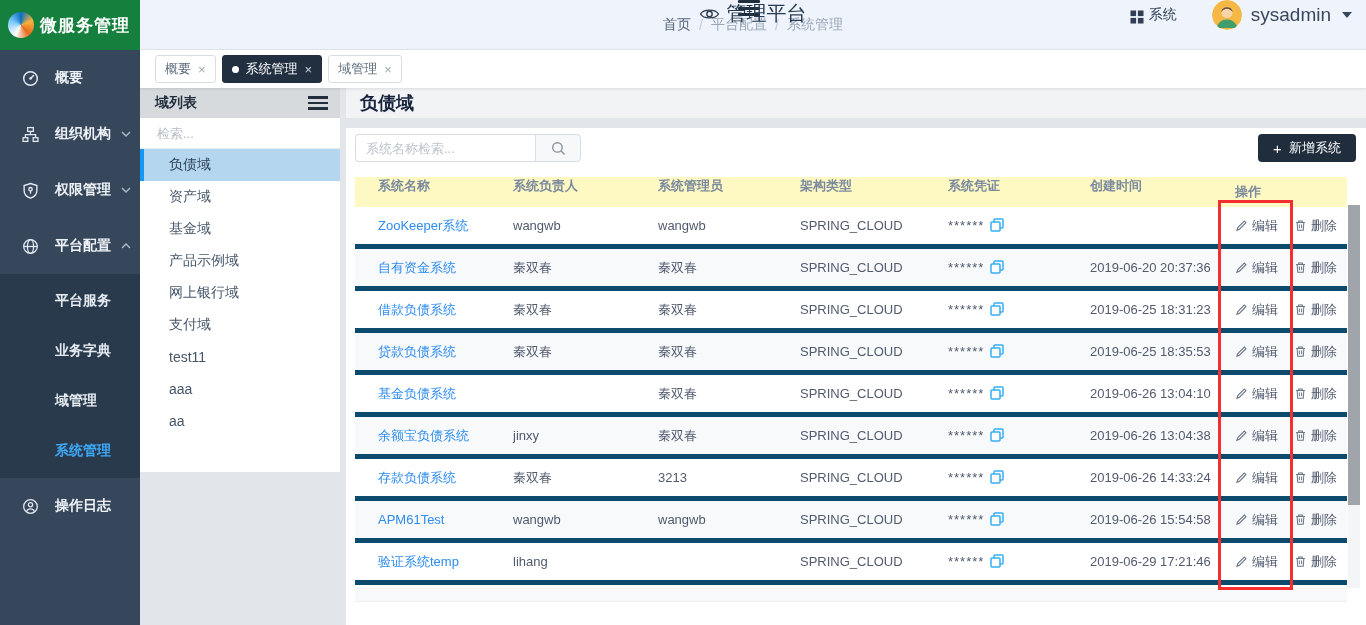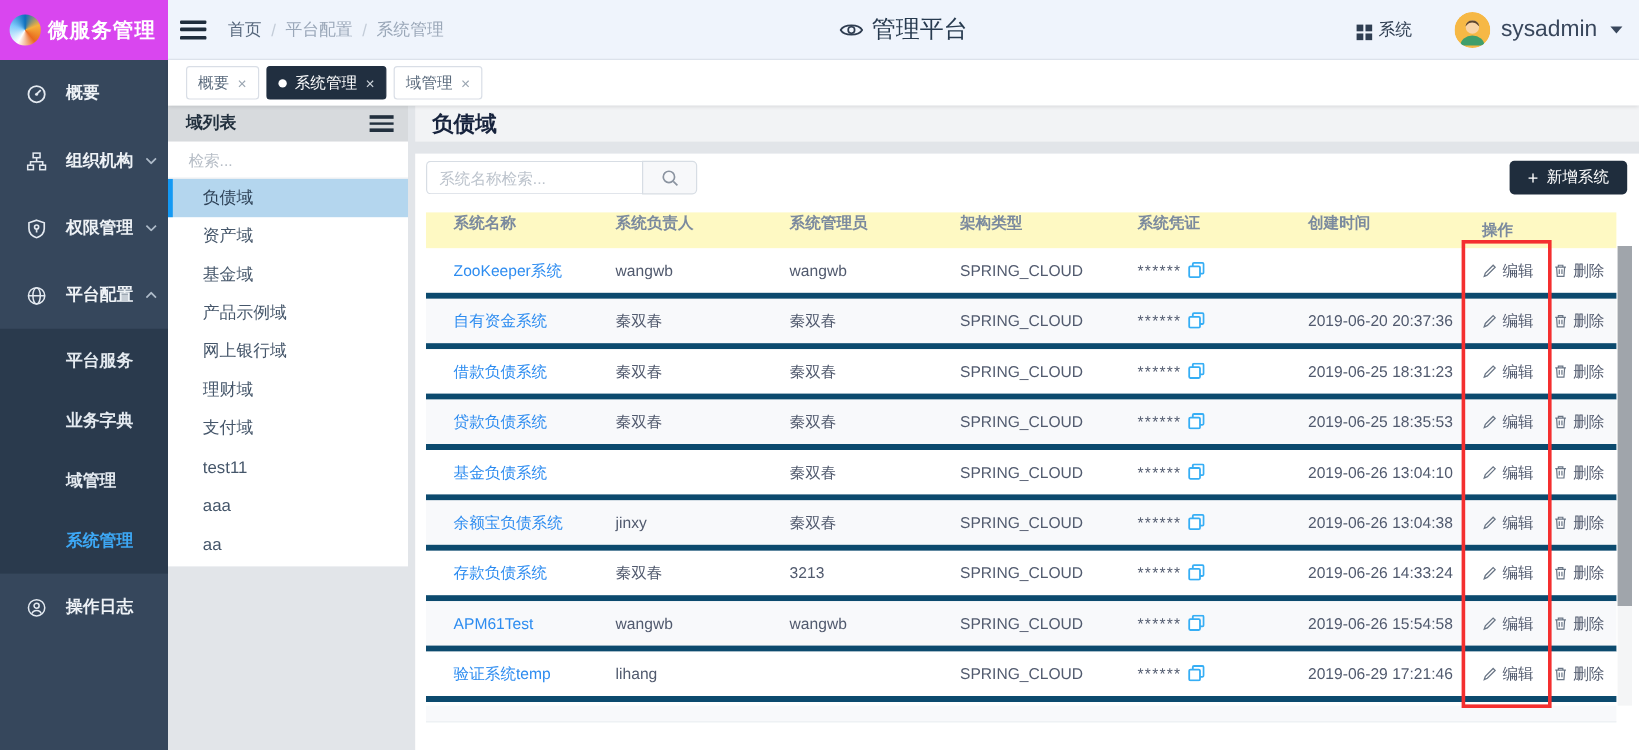--- a/index.html
+++ b/index.html
@@ -1,25 +1,25 @@
 <!DOCTYPE html>
 <html><head>
 <meta charset="utf-8">
 <style>
   html,body{margin:0;padding:0;}
   body{width:1366px;height:625px;font-family:"Liberation Sans","DejaVu Sans",sans-serif;background:#fff;}
   #app{position:relative;width:1366px;height:625px;overflow:hidden;background:#e2e5e9;}
 
   
-  .logo{position:absolute;left:0;top:0;width:140px;height:50px;background:#d946ef;display:flex;align-items:center;padding-left:8px;box-sizing:border-box;}
+  .logo{position:absolute;left:0;top:0;width:140px;height:50px;background:#15803d;display:flex;align-items:center;padding-left:8px;box-sizing:border-box;}
   .logo-swirl{width:26px;height:26px;border-radius:50%;background:conic-gradient(from 210deg,#ffffff,#7ec9fb 80deg,#0c6fbe 150deg,#f7b23c 220deg,#e86a1e 290deg,#ffffff 360deg);flex:0 0 auto;}
   .logo-title{color:#fff;font-size:17px;font-weight:700;margin-left:6px;letter-spacing:1px;white-space:nowrap;}
 
   
-  .topbar{position:absolute;left:140px;top:0;width:1226px;height:50px;background:#eff4fc;border-bottom:1px solid #e1e7f0;box-sizing:border-box;display:flex;align-items:center;}
+  .topbar{position:absolute;left:140px;top:0;width:1226px;height:50px;background:#eff4fc;border-bottom:1px solid #e1e7f0;box-sizing:border-box;display:flex;align-items:center;flex-direction:column;}
   .burger{width:22px;height:16px;display:flex;flex-direction:column;justify-content:space-between;margin:0 18px 0 10px;cursor:pointer;}
   .burger i{display:block;height:3px;background:#1f2d3d;border-radius:1px;}
   .crumb{font-size:14px;color:#9aa7b8;display:flex;align-items:center;gap:8px;}
   .crumb .c-first{color:#56677c;}
   .crumb .sep{color:#c3ccd8;}
   .top-center{position:absolute;left:50%;transform:translateX(-50%);display:flex;align-items:center;gap:7px;font-size:20px;color:#273a4f;}
   .top-right{position:absolute;right:14px;display:flex;align-items:center;gap:9px;}
   .sys-entry{display:flex;align-items:flex-end;gap:5px;font-size:14px;color:#2f3e52;margin-right:26px;cursor:pointer;}
   .avatar{width:30px;height:30px;border-radius:50%;overflow:hidden;flex:0 0 auto;}
   .username{font-size:19px;color:#39475c;}
@@ -243,21 +243,20 @@
         <circle cx="6" cy="6" r="4.4" fill="none" stroke="#b9c0c8" stroke-width="1.3"></circle>
         <path d="M9.4 9.4 L12.6 12.6" stroke="#b9c0c8" stroke-width="1.3"></path>
       </svg>
   </div>
   <div class="domain-list">
       <div class="dl-item active">负债域</div>
       <div class="dl-item">资产域</div>
       <div class="dl-item">基金域</div>
       <div class="dl-item">产品示例域</div>
       <div class="dl-item">网上银行域</div>
-      <div class="dl-item">理财域</div>
       <div class="dl-item">支付域</div>
       <div class="dl-item">test11</div>
       <div class="dl-item">aaa</div>
       <div class="dl-item">aa</div>
     </div>
 
   <div class="main-title-strip">
     <span class="main-title">负债域</span>
   </div>
 

